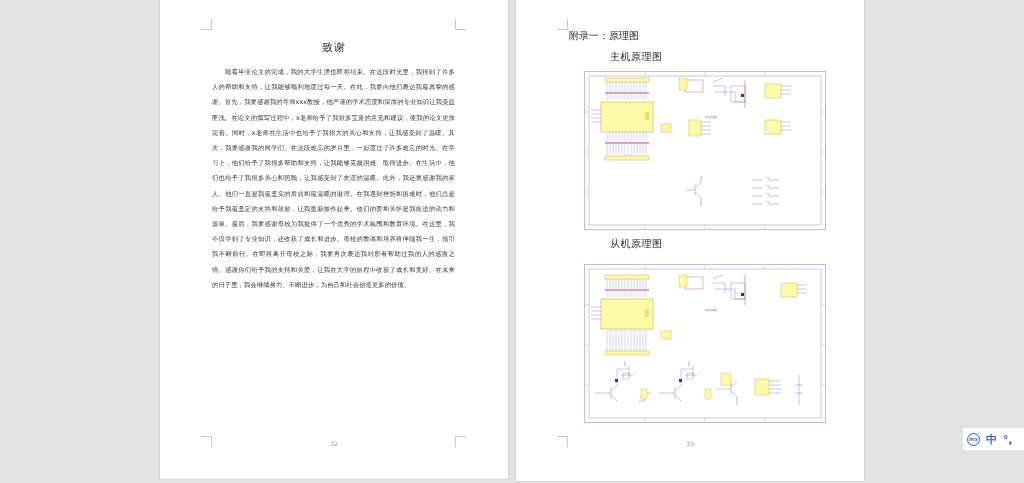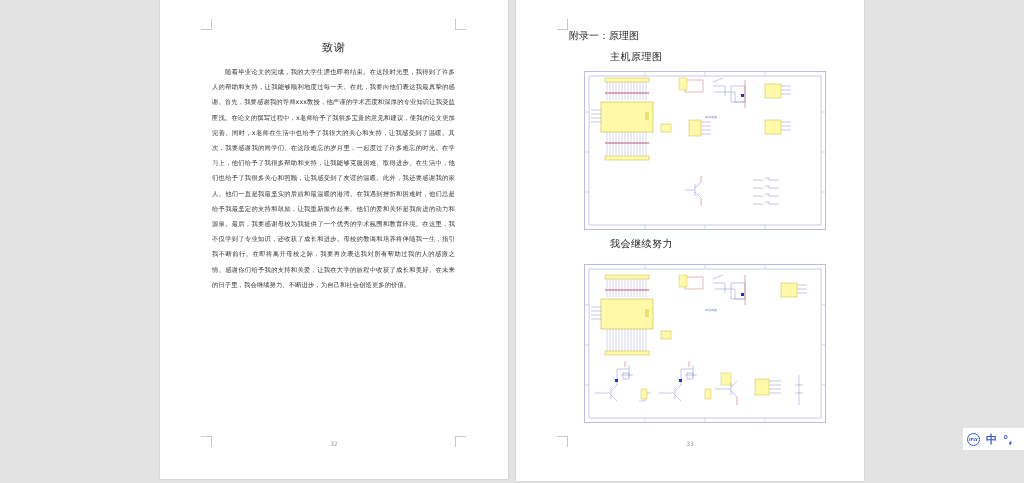--- a/index.html
+++ b/index.html
@@ -178,21 +178,21 @@
 
       <g stroke="#6d74c9" stroke-width="0.4" fill="none">
         <path d="M168 108 L178 108 M180 106 L184 106 L184 108 L194 108"></path>
         <path d="M168 116 L178 116 M180 114 L184 114 L184 116 L194 116"></path>
         <path d="M168 124 L178 124 M180 122 L184 122 L184 124 L194 124"></path>
         <path d="M168 132 L178 132 M180 130 L184 130 L184 132 L194 132"></path>
       </g>
     </svg>
   </div>
 
-  <div class="section-title" style="top:237px;">我会继续努力</div>
+  <div class="section-title" style="top:237px;">从机原理图</div>
 
   <div class="schematic" style="top:264px; height:157px;">
     <svg width="240" height="157" viewBox="0 0 240 157">
       <rect x="4" y="4" width="232" height="149" fill="none" stroke="#b9bde6" stroke-width="0.8"></rect>
       <g stroke="#b9bde6" stroke-width="0.6">
         <line x1="60" y1="0" x2="60" y2="4"></line>
           <line x1="120" y1="0" x2="120" y2="4"></line>
           <line x1="180" y1="0" x2="180" y2="4"></line>
         <line x1="60" y1="153" x2="60" y2="157"></line>
           <line x1="120" y1="153" x2="120" y2="157"></line>

